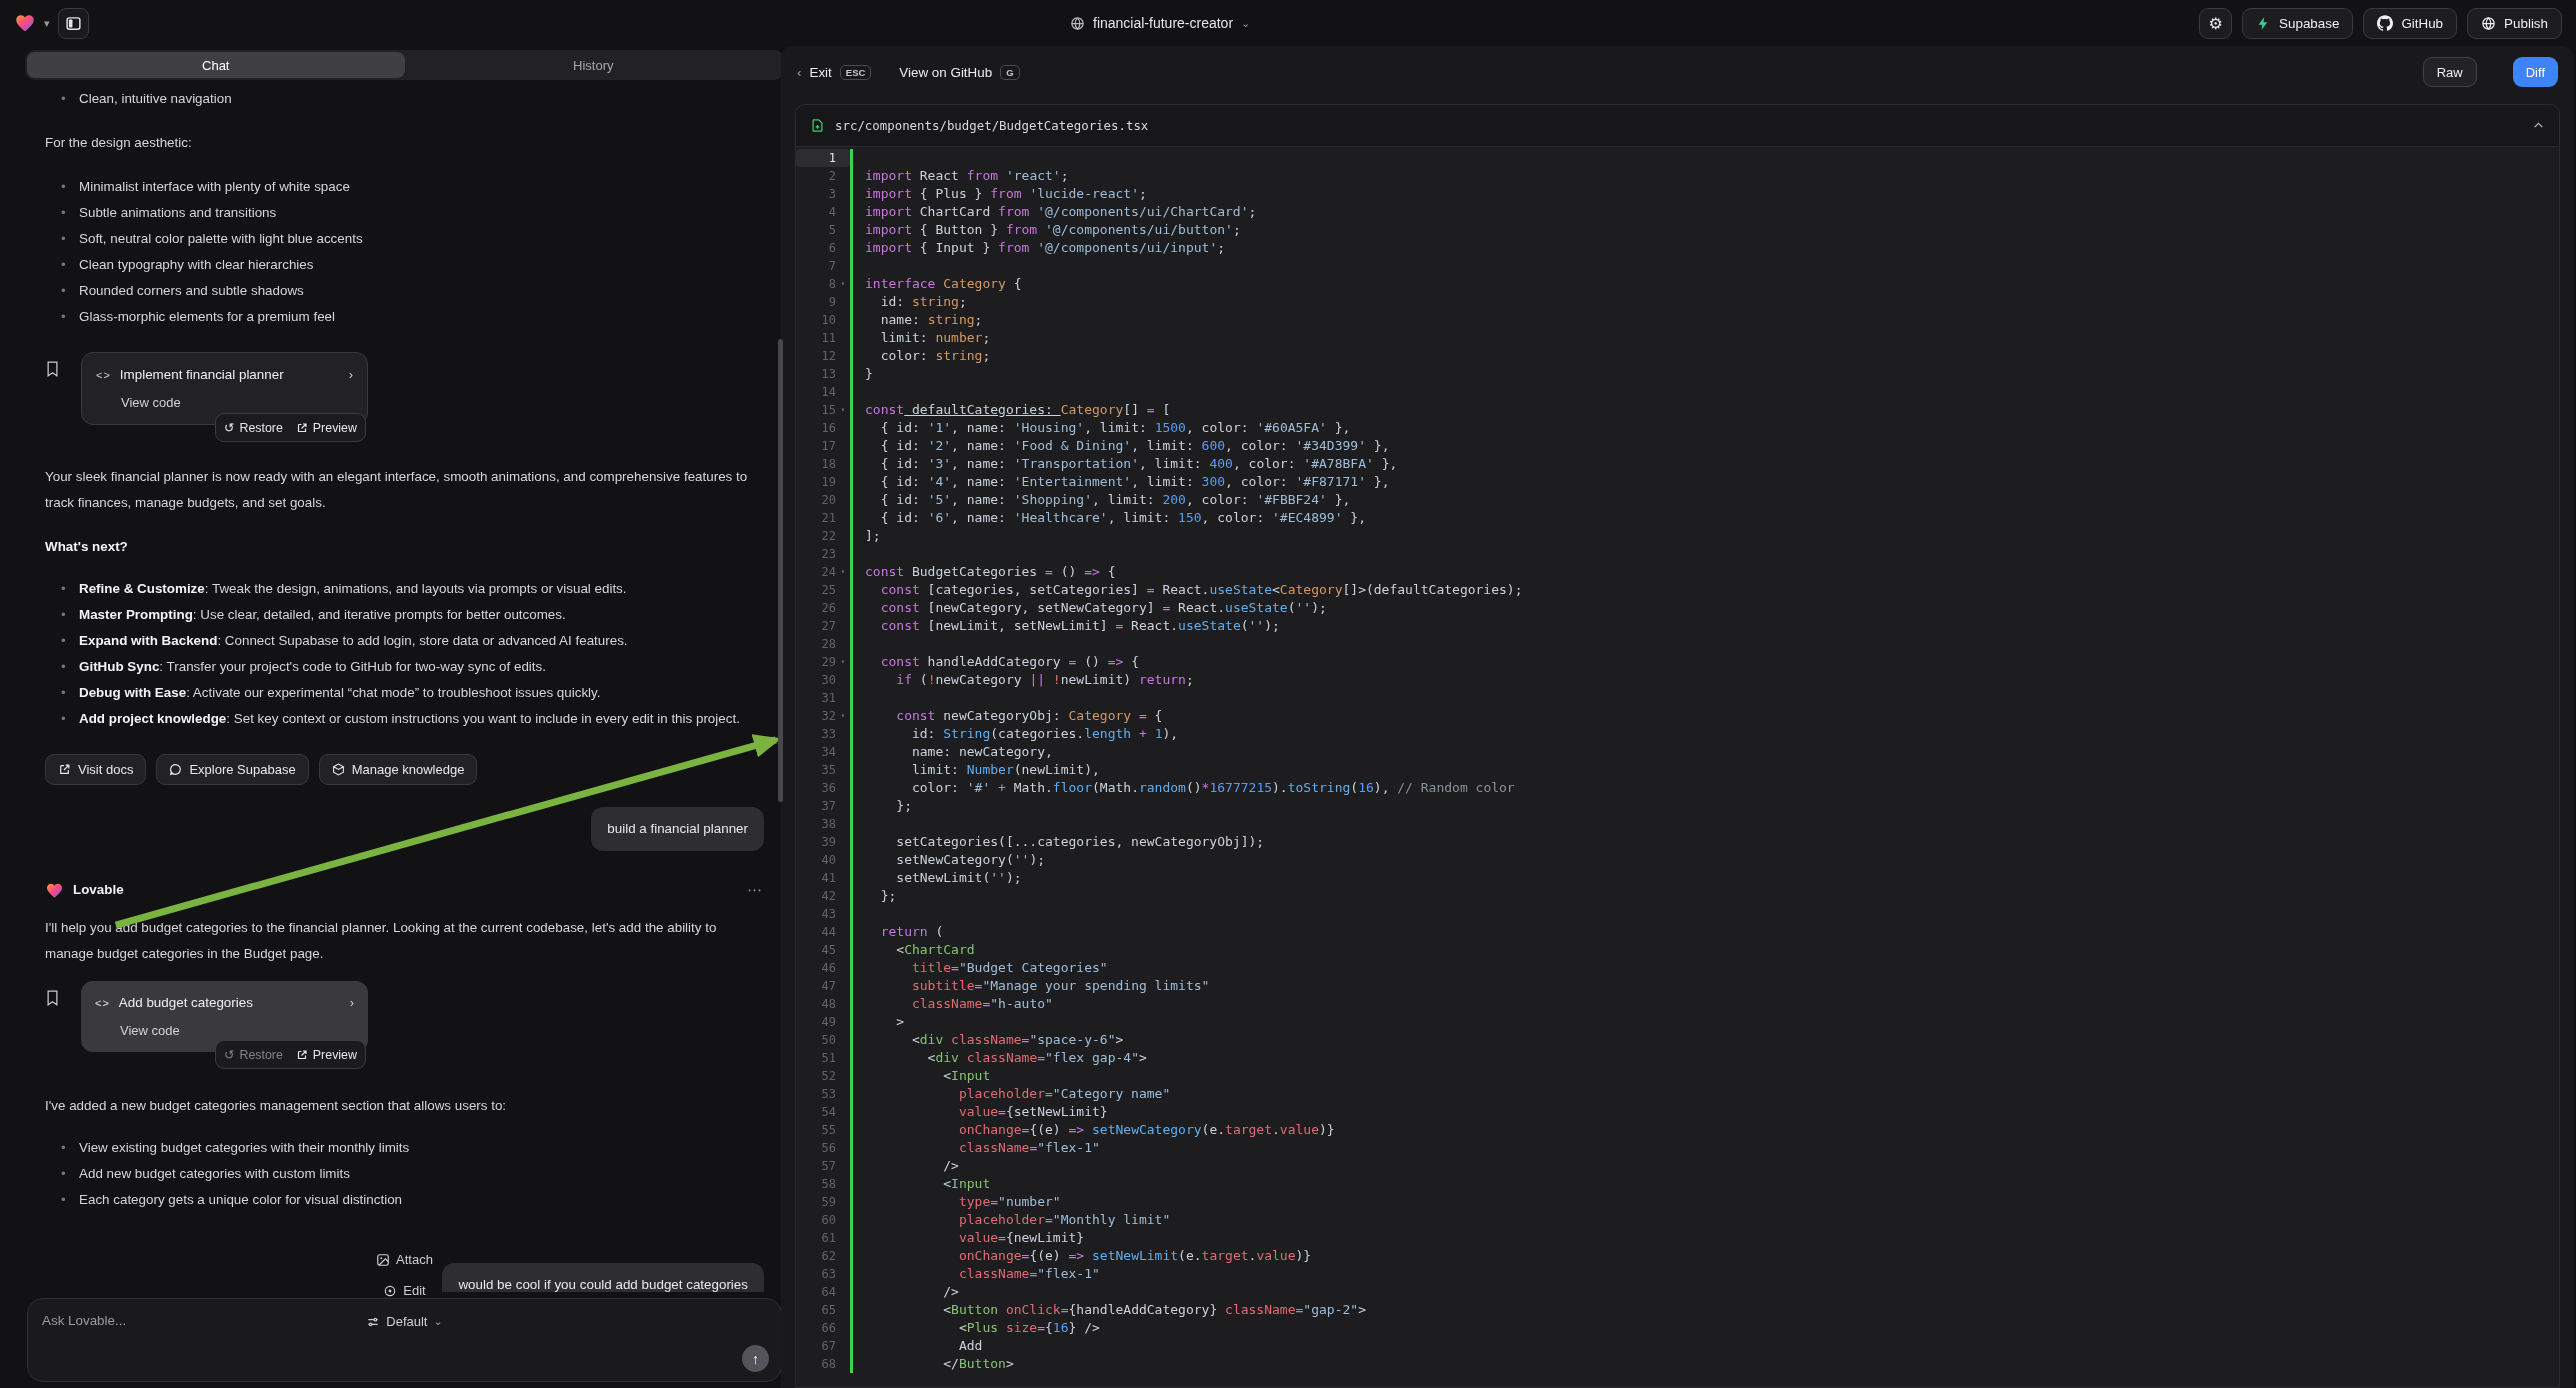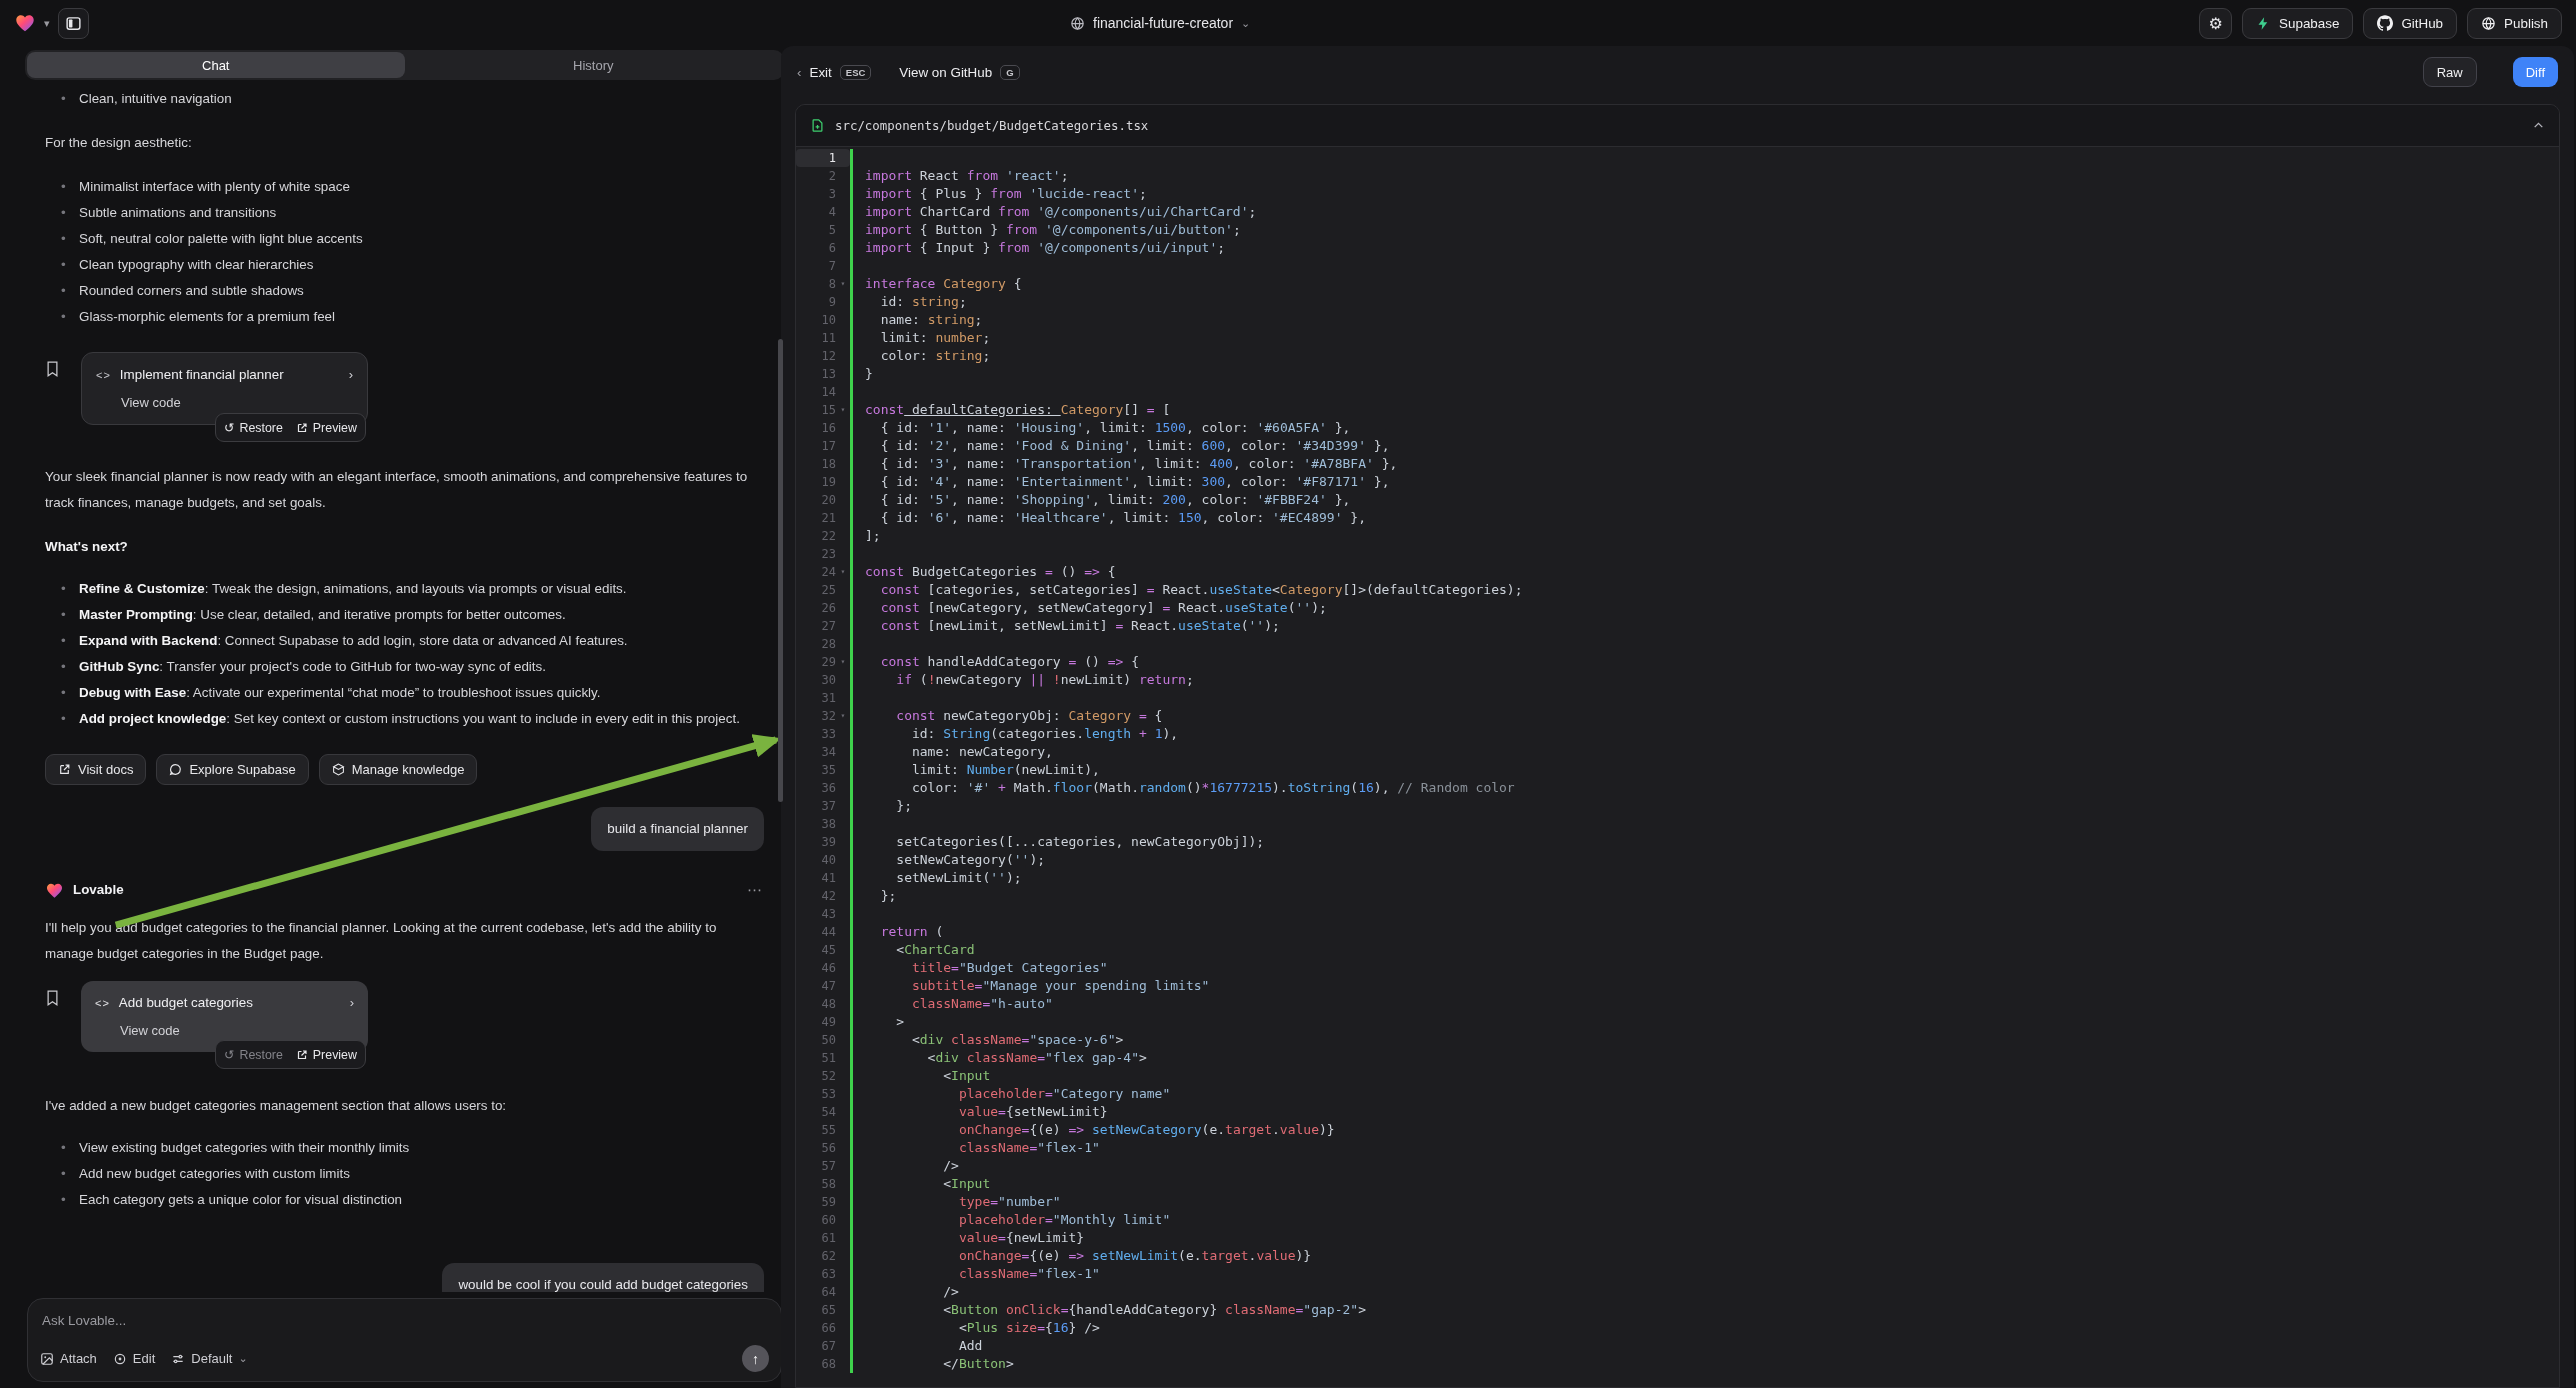--- a/index.html
+++ b/index.html
@@ -49,21 +49,21 @@
   .lov-row{display:flex;align-items:center;gap:9px;margin-top:26px;}
   .lov-name{font-size:13.4px;font-weight:700;color:#f2f2f5;flex:0 0 auto;}
   .lov-dots{margin-left:auto;color:#9a9aa0;font-size:15px;letter-spacing:2px;}
   
   #arrow-svg{position:absolute;left:0;top:0;width:775px;height:1342px;pointer-events:none;z-index:5;}
   #chat-scrollbar{position:absolute;right:9px;top:293px;width:5px;height:463px;background:#47474c;border-radius:3px;z-index:6;}
   
   #composer{position:absolute;left:10px;right:10px;bottom:6px;height:84px;background:#1a1a1c;border:1px solid #303034;border-radius:16px;padding:12px 14px 10px 14px;}
   #composer input{width:80%;background:transparent;border:none;outline:none;font-size:13.4px;color:#e8e8ec;font-family:"Liberation Sans",sans-serif;}
   #composer input::placeholder{color:#9a9aa0;}
-  .comp-bar{position:absolute;left:12px;right:12px;bottom:9px;display:flex;align-items:center;gap:16px;font-size:13px;color:#cfcfd4;}
+  .comp-bar{position:absolute;left:12px;right:12px;bottom:9px;display:flex;align-items:center;gap:16px;font-size:13px;color:#cfcfd4;flex-direction:column;}
   .comp-item{display:flex;align-items:center;gap:6px;}
   .send-btn{margin-left:auto;width:27px;height:27px;border-radius:50%;background:#55545a;display:flex;align-items:center;justify-content:center;color:#ffffff;font-size:14px;}
   
   #codepanel{position:absolute;left:781px;top:46px;right:2px;bottom:0;background:#19191c;border-radius:12px 12px 0 0;}
   #code-header{position:absolute;left:0;right:0;top:0;height:52px;display:flex;align-items:center;padding:0 16px;gap:28px;}
   .exit-group,.gh-group{display:flex;align-items:center;gap:8px;font-size:13.4px;color:#ededf0;}
   .kbd{border:1px solid #4a4a50;border-radius:5px;font-size:9.5px;color:#c8c8cd;padding:1px 5px;font-weight:700;}
   .hdr-spacer{flex:1}
   .raw-btn{height:30px;padding:0 13px;border:1px solid #42424a;background:#232327;color:#f0f0f2;border-radius:9px;display:flex;align-items:center;font-size:13px;}
   .diff-btn{height:30px;padding:0 13px;background:#3f83f8;color:#ffffff;border-radius:9px;display:flex;align-items:center;font-size:13px;}

